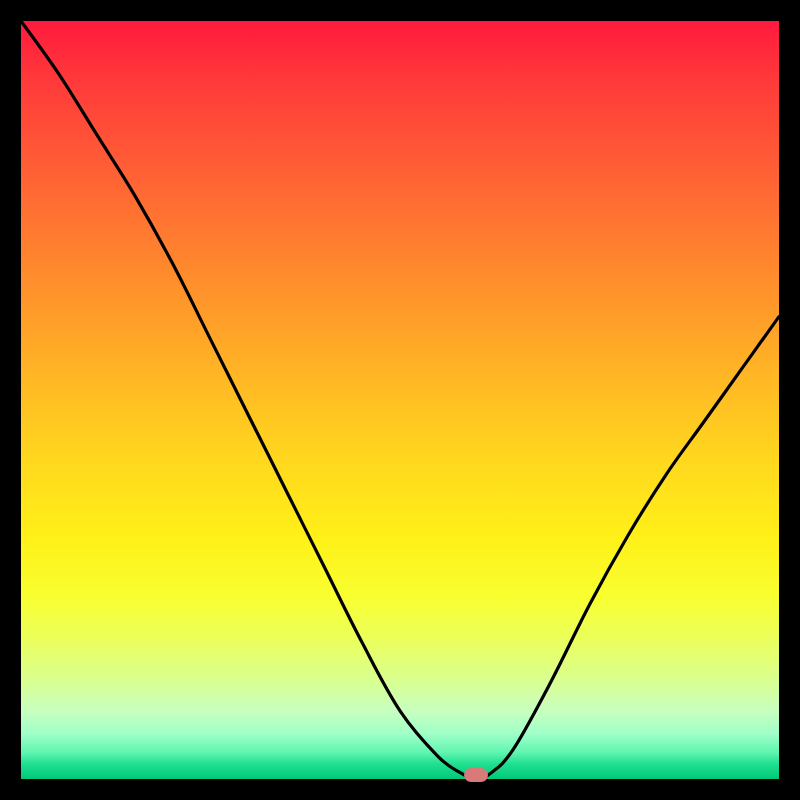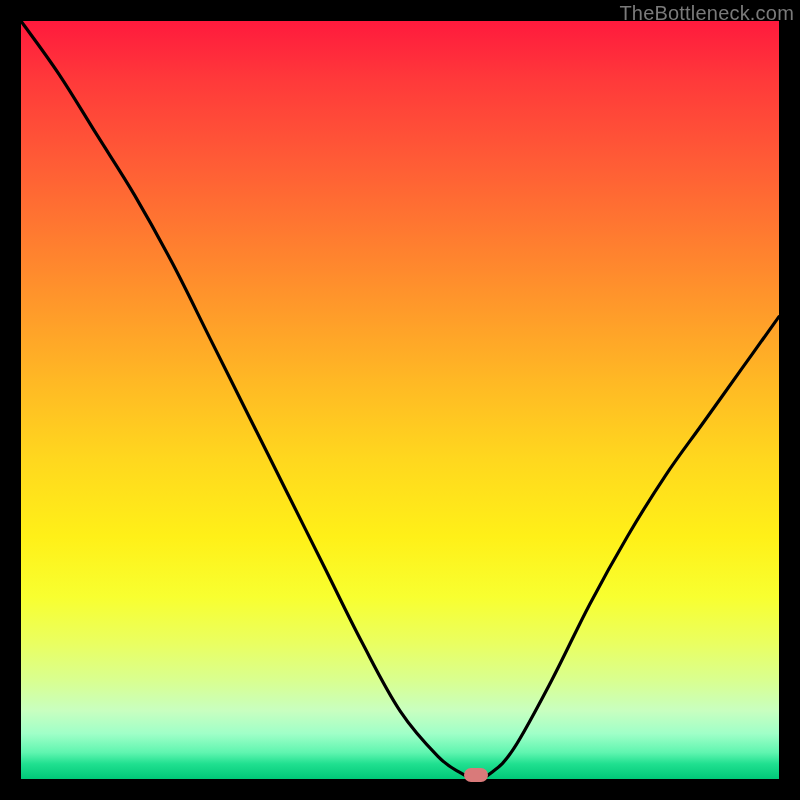--- a/index.html
+++ b/index.html
@@ -75,15 +75,14 @@
   <div class="plot-area">
 
     <svg class="curve" viewBox="0 0 758 758" preserveAspectRatio="none">
       <path id="curve-path" d="M 0.00 0.00 C 6.82 9.55, 24.26 32.59, 37.90 53.06 C 51.54 73.53, 62.16 91.87, 75.80 113.70 C 89.44 135.53, 100.06 151.15, 113.70 174.34 C 127.34 197.53, 137.96 216.64, 151.60 242.56 C 165.24 268.48, 175.86 291.07, 189.50 318.36 C 203.14 345.65, 213.76 366.87, 227.40 394.16 C 241.04 421.45, 251.66 442.67, 265.30 469.96 C 278.94 497.25, 289.56 518.47, 303.20 545.76 C 316.84 573.05, 327.46 595.64, 341.10 621.56 C 354.74 647.48, 365.36 669.31, 379.00 689.78 C 392.64 710.25, 405.98 724.07, 416.90 735.26 C 427.82 746.45, 432.82 747.84, 439.64 751.94 C 446.46 756.03, 449.34 758.00, 454.80 758.00 C 460.26 758.00, 463.14 757.39, 469.96 751.94 C 476.78 746.48, 481.78 744.33, 492.70 727.68 C 503.62 711.03, 516.96 685.38, 530.60 659.46 C 544.24 633.54, 554.86 609.58, 568.50 583.66 C 582.14 557.74, 592.76 538.63, 606.40 515.44 C 620.04 492.25, 630.66 475.27, 644.30 454.80 C 657.94 434.33, 668.56 420.84, 682.20 401.74 C 695.84 382.64, 706.46 367.78, 720.10 348.68 C 733.74 329.58, 751.18 305.17, 758.00 295.62" fill="none" stroke="#000000" stroke-width="3.2" stroke-linecap="round" stroke-linejoin="round"></path>
     </svg>
 
     <div id="min-marker" class="marker" style="left: 454.8px; top: 754px; background: rgb(217, 122, 122);"></div>
 
   </div>
 
-  <div class="watermark">TheBottleneck.com</div>
 
 </div>
 
 </body></html>

